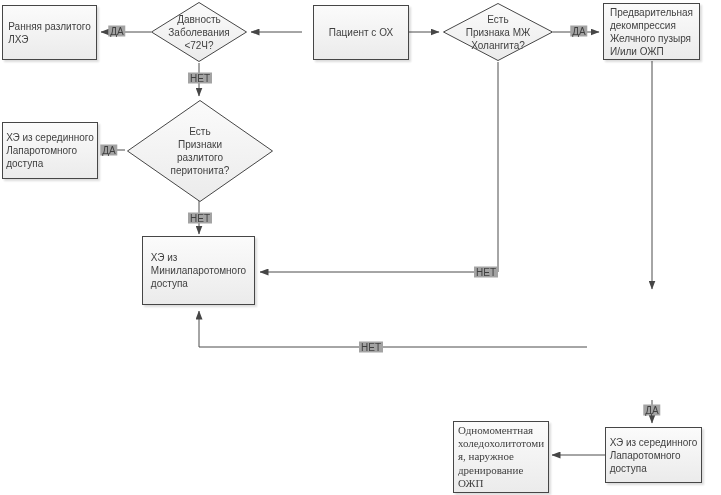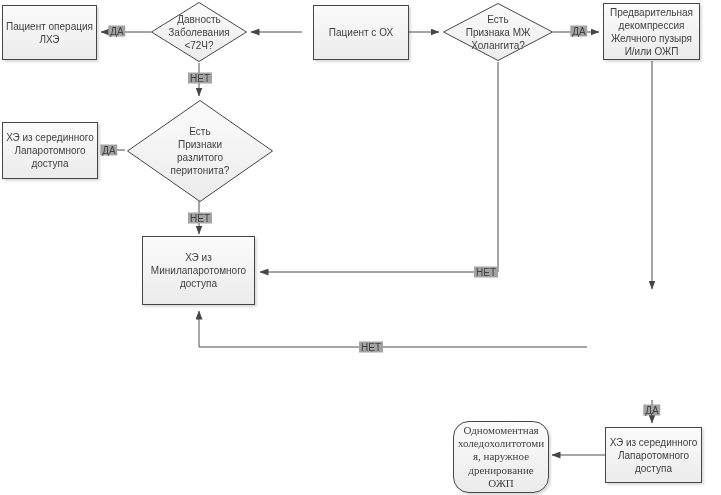--- a/index.html
+++ b/index.html
@@ -10,21 +10,21 @@
     color:var(--text,#3f3f3f);
   }
   .edges{position:absolute;left:0;top:0;}
   .edge{fill:none;stroke:var(--line,#4c4c4c);stroke-width:1;}
   .pbox{
     position:absolute;box-sizing:border-box;
     border:1px solid var(--shape-border,#464646);
     background:linear-gradient(180deg,var(--shape-fill-top,#fbfbfb),var(--shape-fill-bottom,#ebebeb));
     box-shadow:2px 2px 2px rgba(0,0,0,0.14);
     display:flex;align-items:center;justify-content:center;
-    text-align:center;font-size:10px;line-height:1.3;
+    text-align:left;font-size:10px;line-height:1.3;
     white-space:pre-line;padding:1px;
   }
   .serif{
     font-family:"Liberation Serif","DejaVu Serif",serif;
     font-size:11px;line-height:1.2;
   }
   .diamond{position:absolute;}
   .diamond svg{position:absolute;left:0;top:0;display:block;}
   .dlabel{
     position:absolute;left:0;top:0;right:0;bottom:0;
@@ -54,21 +54,21 @@
     <polyline class="edge" points="553,32 599,32" marker-end="url(#arr)"></polyline>
     <polyline class="edge" points="498,62 498,272 260,272" marker-end="url(#arr)"></polyline>
     <polyline class="edge" points="125,150 101,150" marker-end="url(#arr)"></polyline>
     <polyline class="edge" points="199,201 199,234" marker-end="url(#arr)"></polyline>
     <polyline class="edge" points="652,61 652,289" marker-end="url(#arr)"></polyline>
     <polyline class="edge" points="587,347 199,347 199,311" marker-end="url(#arr)"></polyline>
     <polyline class="edge" points="652,400 652,423" marker-end="url(#arr)"></polyline>
     <polyline class="edge" points="605,455 552,455" marker-end="url(#arr)"></polyline>
   </svg>
 
-  <div class="pbox" style="left:2px;top:5px;width:95px;height:55px;">Пациент операция
+  <div class="pbox" style="left:2px;top:5px;width:95px;height:55px;">Ранняя разлитого
 ЛХЭ</div>
 
   <div class="pbox" style="left:302px;top:5px;width:96px;height:55px;margin-left:11px;">Пациент с ОХ</div>
 
   <div class="pbox" style="left:603px;top:3px;width:97px;height:57px;">Предварительная
 декомпрессия
 Желчного пузыря
 И/или ОЖП</div>
 
   <div class="pbox" style="left:2px;top:122px;width:96px;height:57px;">ХЭ из серединного
@@ -76,21 +76,21 @@
 доступа</div>
 
   <div class="pbox" style="left:142px;top:236px;width:113px;height:69px;">ХЭ из
 Минилапаротомного
 доступа</div>
 
   <div class="pbox" style="left:605px;top:427px;width:97px;height:56px;">ХЭ из серединного
 Лапаротомного
 доступа</div>
 
-  <div class="pbox serif" style="left:453px;top:421px;width:96px;height:72px;border-radius:16px;">Одномоментная
+  <div class="pbox serif" style="left:453px;top:421px;width:96px;height:72px;">Одномоментная
 холедохолитотоми
 я, наружное
 дренирование
 ОЖП</div>
 
   <div class="diamond" style="left:151px;top:2px;width:96px;height:60px;">
     <svg width="96" height="60">
       <defs>
           <linearGradient id="dg1" x1="0" y1="0" x2="0" y2="1">
         <stop offset="0" stop-color="#fbfbfb"></stop>

